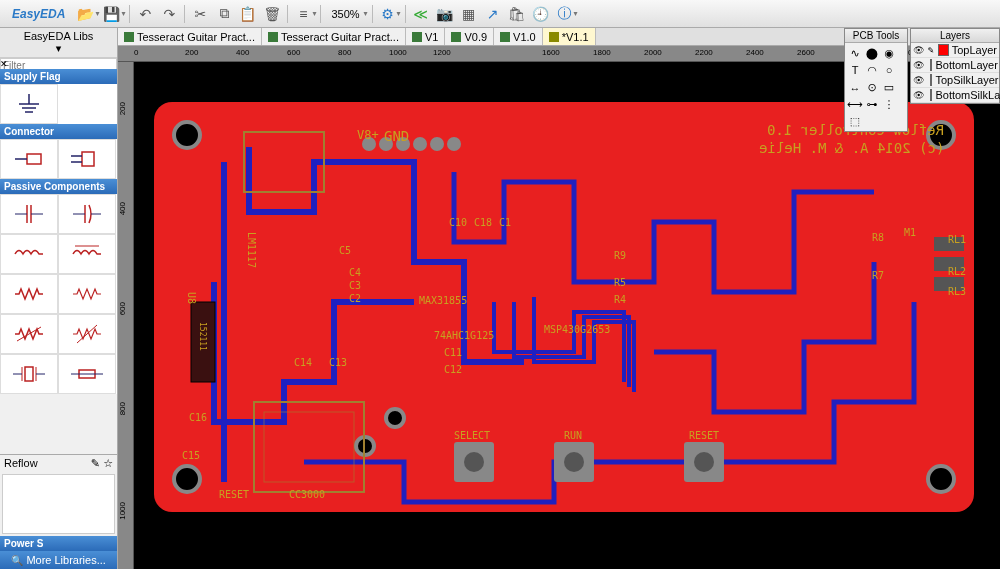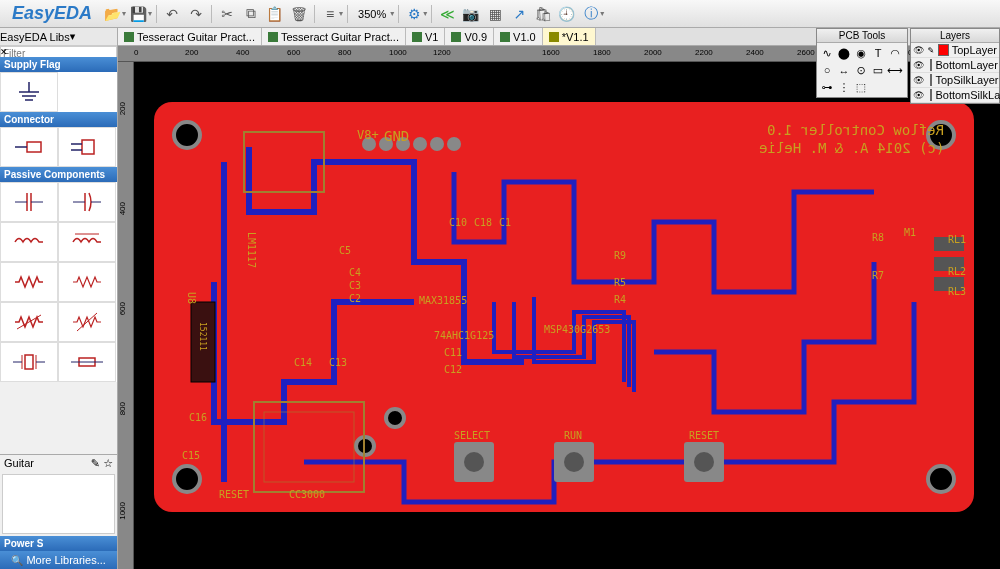--- a/index.html
+++ b/index.html
@@ -1,25 +1,25 @@
 <!DOCTYPE html>
 <html><head>
 <meta charset="utf-8">
 <style>
 * { margin: 0; padding: 0; box-sizing: border-box; font-family: Arial, sans-serif; font-size: 11px; }
 body { width: 1000px; height: 569px; background: #e8e8e8; overflow: hidden; position: relative; }
 .toolbar { height: 28px; background: linear-gradient(#f8f8f8, #e0e0e0); border-bottom: 1px solid #aaa; display: flex; align-items: center; padding: 0 4px; gap: 2px; }
-.logo { color: #2b7ac7; font-weight: bold; font-size: 18px; padding: 0 8px; font-style: italic; }
+.logo { color: #2b7ac7; font-weight: bold; font-size: 12px; padding: 0 8px; font-style: italic; }
 .tb-icon { width: 22px; height: 22px; display: flex; align-items: center; justify-content: center; cursor: pointer; border-radius: 2px; color: #555; font-size: 14px; }
 .tb-sep { width: 1px; height: 18px; background: #bbb; margin: 0 2px; }
 .zoom { padding: 0 6px; font-size: 11px; }
 .tb-dropdown-icon { margin-left: -4px; font-size: 8px; color: #777; }
 .main-area { display: flex; height: 541px; }
 .left-panel { width: 118px; background: #f0f0f0; border-right: 1px solid #aaa; display: flex; flex-direction: column; }
-.lib-header { background: #e8e8e8; padding: 2px 0; border-bottom: 1px solid #ccc; font-size: 11px; display: flex; justify-content: flex-start; align-items: center; }
+.lib-header { background: #e8e8e8; padding: 2px 0; border-bottom: 1px solid #ccc; font-size: 11px; display: flex; justify-content: flex-end; align-items: center; flex-direction: column; }
 .filter-box { width: 100%; padding: 1px 2px; font-size: 10px; border: 1px solid #ccc; }
 .section-header { background: linear-gradient(#4a8fd6, #2b6bb8); color: white; padding: 2px 4px; font-size: 10px; font-weight: bold; }
 .component-grid { display: flex; flex-wrap: wrap; background: white; }
 .component-cell { width: 58px; height: 40px; border: 1px solid #ddd; display: flex; align-items: center; justify-content: center; cursor: pointer; }
 .component-cell svg { max-width: 45px; max-height: 30px; }
 .preview-panel { border-top: 1px solid #aaa; background: #f0f0f0; }
 .preview-header { padding: 2px 4px; display: flex; justify-content: space-between; font-size: 10px; }
 .preview-body { height: 60px; background: white; margin: 2px; border: 1px solid #ccc; }
 .more-libs { background: linear-gradient(#4a8fd6, #2b6bb8); color: white; text-align: center; padding: 3px; font-size: 10px; cursor: pointer; }
 .canvas-area { flex: 1; display: flex; flex-direction: column; background: #000; position: relative; }
@@ -32,21 +32,21 @@
 .ruler-tick { position: absolute; color: #000; font-size: 8px; }
 .ruler-h .ruler-tick { top: 2px; }
 .ruler-v .ruler-tick { left: 0; writing-mode: vertical-rl; transform: rotate(180deg); }
 .pcb-viewport { position: absolute; left: 16px; top: 34px; right: 0; bottom: 0; background: #000; overflow: hidden; }
 .pcb-board { position: absolute; left: 20px; top: 40px; width: 820px; height: 410px; background: #e82020; border-radius: 18px; }
 .pcb-hole { position: absolute; width: 30px; height: 30px; border-radius: 50%; background: #000; border: 4px solid #888; }
 .pcb-trace { stroke: #2020c0; fill: none; }
 .pcb-pad { fill: #888; }
 .pcb-label { position: absolute; color: #c8a020; font-size: 10px; font-family: monospace; }
 .right-panels { position: absolute; top: 28px; right: 0; width: 92px; z-index: 10; }
-.tool-panel { background: #f0f0f0; border: 1px solid #888; margin-bottom: 1px; }
+.tool-panel { background: #f0f0f0; border: 1px solid #888; margin-bottom: 1px; margin-left: 28px; }
 .tool-title { background: linear-gradient(#f0f0f0,#d8d8d8); padding: 1px 4px; font-size: 10px; border-bottom: 1px solid #aaa; text-align: center; }
 .tool-grid { display: flex; flex-wrap: wrap; padding: 2px; gap: 1px; }
 .tool-btn { width: 16px; height: 16px; display: flex; align-items: center; justify-content: center; cursor: pointer; font-size: 11px; }
 .layers-panel { position: absolute; top: 28px; right: 0; width: 90px; background: #f0f0f0; border: 1px solid #888; z-index: 10; }
 .layer-row { display: flex; align-items: center; padding: 1px 2px; gap: 3px; border-bottom: 1px solid #ddd; font-size: 9px; cursor: pointer; }
 .layer-swatch { width: 14px; height: 12px; border: 1px solid #666; }
 .layer-eye { width: 12px; font-size: 9px; }
 .layer-pencil { width: 10px; font-size: 8px; }
 </style>
 </head>
@@ -240,21 +240,21 @@
             <rect x="12" y="11" width="16" height="8" fill="none" stroke="#b22" stroke-width="1.5"></rect>
             <line x1="4" y1="15" x2="36" y2="15" stroke="#226"></line>
           </svg>
         </div>
     </div>
 
     <div style="flex:1"></div>
 
     <div class="preview-panel">
       <div class="preview-header">
-        <span>Guitar</span>
+        <span>Reflow</span>
         <span><span style="cursor:pointer">✎</span> <span style="cursor:pointer">☆</span></span>
       </div>
       <div class="preview-body"></div>
     </div>
     <div class="section-header">Power S</div>
     <div class="more-libs">🔍 <span>More Libraries...</span></div>
   </div>
 
   <div class="canvas-area">
     <div class="tab-bar" id="tab-bar">

